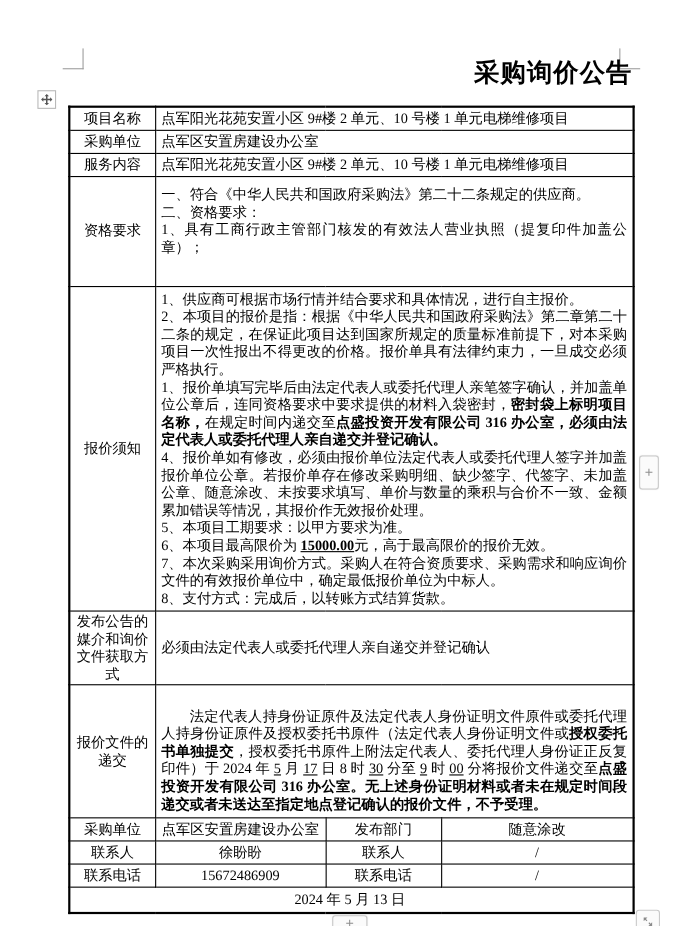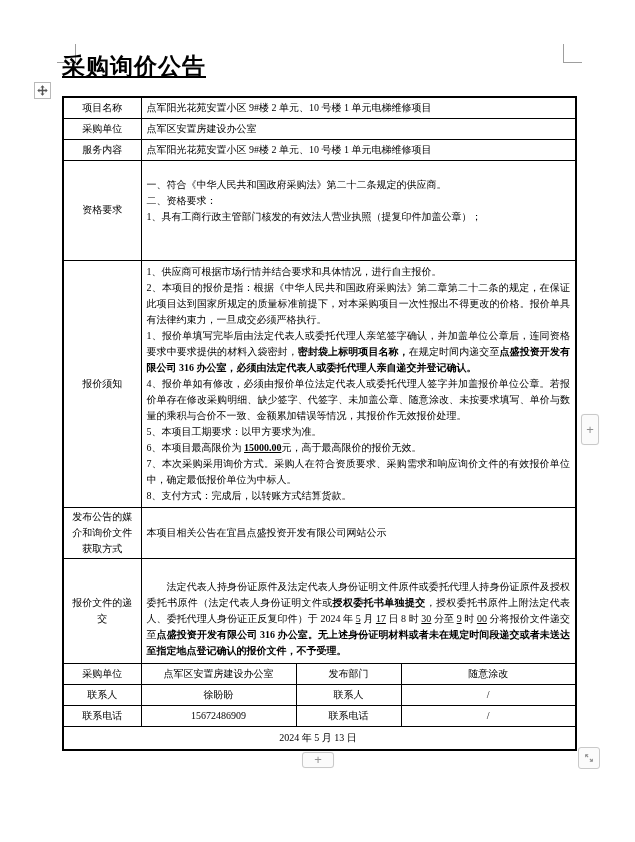--- a/index.html
+++ b/index.html
@@ -2,27 +2,27 @@
 <html><head>
 <meta charset="utf-8">
 <style>
   html,body{margin:0;padding:0;}
   body{
     width:635px;height:842px;background:#ffffff;position:relative;overflow:hidden;
     font-family:"Liberation Serif","DejaVu Serif",serif;color:#000;
   }
   .doc{position:absolute;left:62px;top:0;width:513px;}
   h1.doc-title{
-    margin:52px 0 14px 0;text-align:left;font-size:23px;line-height:30px;
-    font-weight:700;letter-spacing:1px;text-decoration:underline;
+    margin:52px 0 14px 0;text-align:right;font-size:23px;line-height:30px;
+    font-weight:700;letter-spacing:1px;
   }
   .table-wrap{position:relative;}
   table.main{
     width:513px;border-collapse:collapse;table-layout:fixed;
-    font-size:10px;line-height:16px;border:2px solid #000;
+    font-size:13px;line-height:16px;border:2px solid #000;
   }
   td{border:1px solid #000;padding:1px 5px;vertical-align:middle;word-break:break-all;}
   td.lab{text-align:center;padding:1px 4px;}
   td.val{text-align:left;}
   td.ctr{text-align:center;}
   tr.h21{height:21px;}
   td.qual-cell{height:78px;}
   .para{margin:0;text-align:justify;}
   .para.indent{text-indent:2em;}
   span.b{font-weight:700;}
@@ -109,21 +109,21 @@
               <div class="para"><span>5、本项目工期要求：以甲方要求为准。</span></div>
               <div class="para"><span>6、本项目最高限价为 </span><span class="b u">15000.00</span><span>元，高于最高限价的报价无效。</span></div>
               <div class="para"><span>7、本次采购采用询价方式。采购人在符合资质要求、采购需求和响应询价文件的有效报价单位中，确定最低报价单位为中标人。</span></div>
               <div class="para"><span>8、支付方式：完成后，以转账方式结算货款。</span></div>
             </td>
       </tr>
 
 
       <tr>
         <td class="lab">发布公告的媒介和询价文件获取方式</td>
-        <td class="val" colspan="3">本项目相关公告在宜昌点盛投资开发有限公司网站公示</td>
+        <td class="val" colspan="3">必须由法定代表人或委托代理人亲自递交并登记确认</td>
       </tr>
 
       <tr>
         <td class="lab">报价文件的递交</td>
         <td class="val" colspan="3" style="padding-top:20px;padding-bottom:4px">
               <div class="para indent"><span>法定代表人持身份证原件及法定代表人身份证明文件原件或委托代理人持身份证原件及授权委托书原件（法定代表人身份证明文件或</span><span class="b">授权委托书单独提交</span><span>，授权委托书原件上附法定代表人、委托代理人身份证正反复印件）于 2024 年 </span><span class="u">5</span><span> 月 </span><span class="u">17</span><span> 日 8 时 </span><span class="u">30</span><span> 分至 </span><span class="u">9</span><span> 时 </span><span class="u">00</span><span> 分将报价文件递交至</span><span class="b">点盛投资开发有限公司 316 办公室。无上述身份证明材料或者未在规定时间段递交或者未送达至指定地点登记确认的报价文件，不予受理。</span></div>
             </td>
       </tr>
 
       <tr class="h21">

